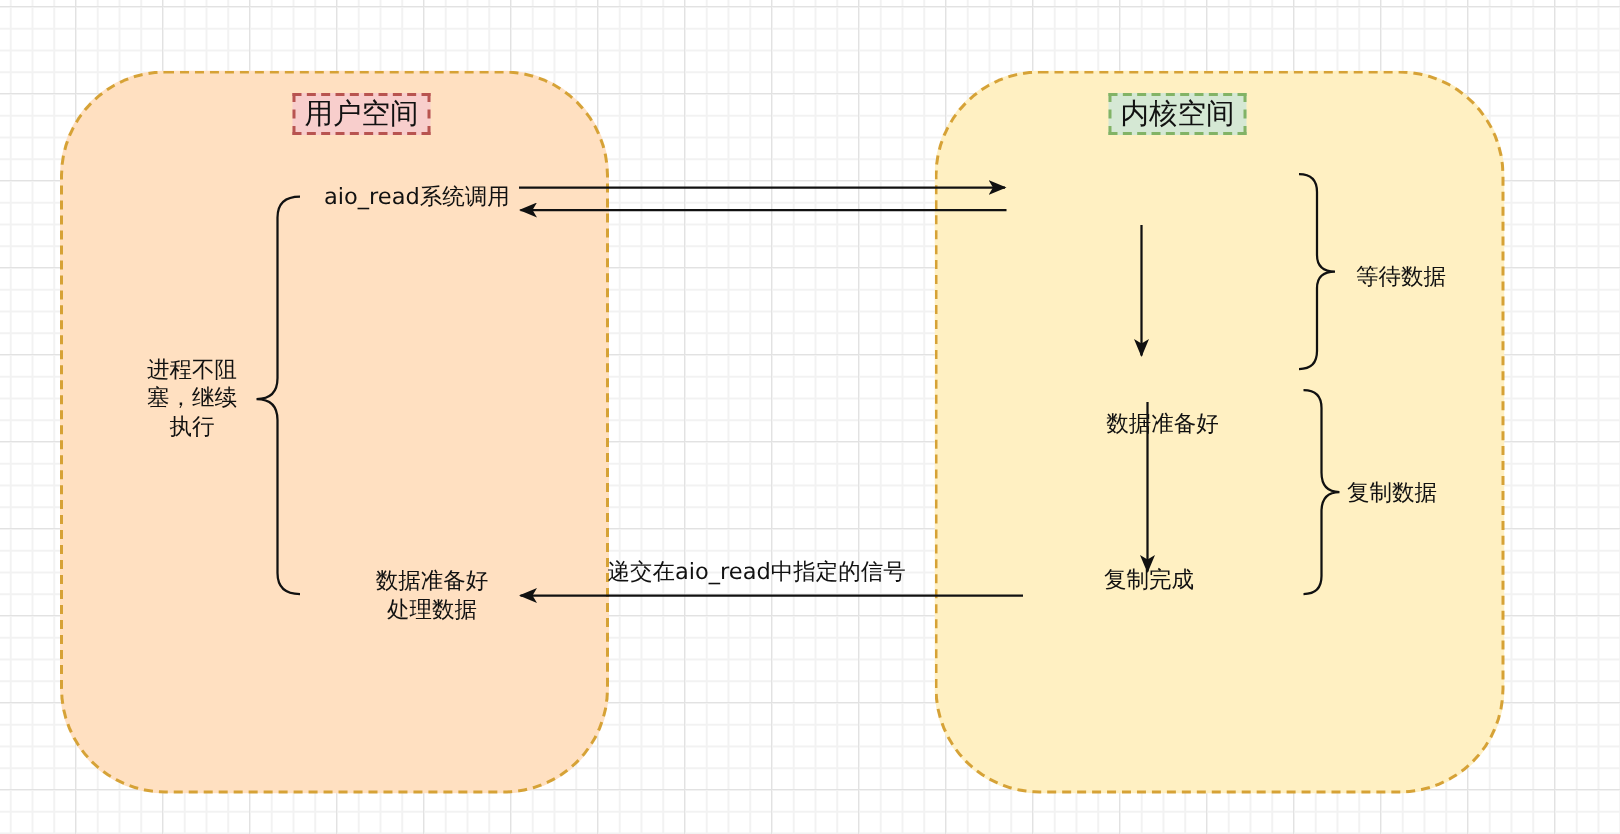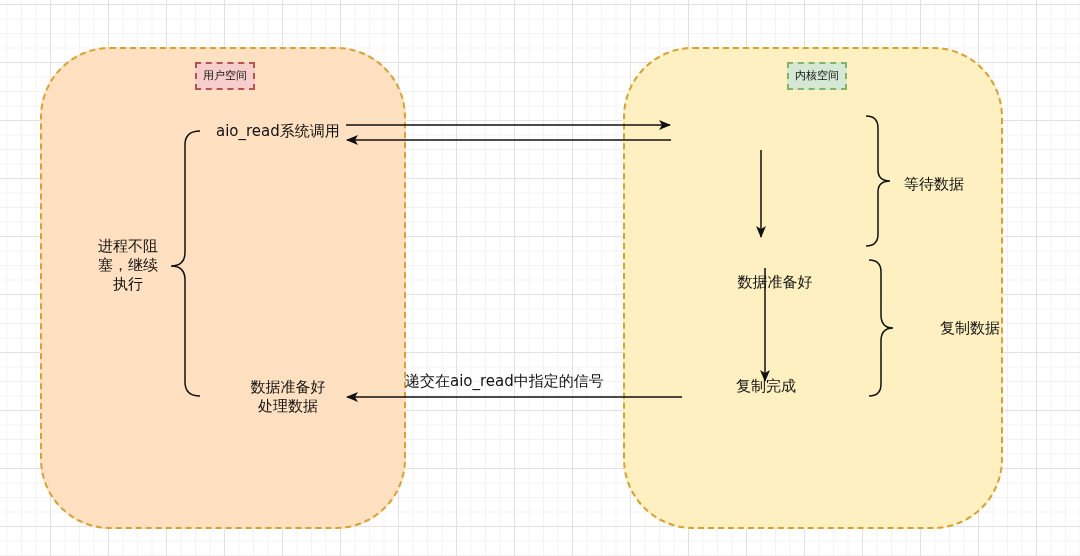--- a/index.html
+++ b/index.html
@@ -16,25 +16,25 @@
     font-family: "DejaVu Sans", sans-serif;
     color: #111;
   }
   .panel {
     position: absolute; box-sizing: border-box;
     border: 2px dashed #d6a236; border-radius: 70px;
   }
   .panel.user { left: 40px; top: 47px; width: 366px; height: 482px; background: #ffe0c1; }
   .panel.kernel { left: 623px; top: 47px; width: 380px; height: 482px; background: #fff0c2; }
   .tag {
-    position: absolute; font-size: 11px; padding: 3px 6px; line-height: 18px;
+    position: absolute; font-size: 19px; padding: 3px 6px; line-height: 18px;
     border: 2px dashed; box-sizing: border-box;
   }
   .tag.user { left: 195px; top: 62px; background: #f8cecc; border-color: #b85450; }
-  .tag.kernel { left: 739px; top: 62px; background: #d5e8d4; border-color: #82b366; margin-left: 48px; }
+  .tag.kernel { left: 739px; top: 62px; background: #d5e8d4; border-color: #82b366; }
   .txt { position: absolute; font-size: 15px; line-height: 19px; text-align: center; white-space: nowrap; }
   svg.overlay { position: absolute; left: 0; top: 0; }
 </style>
 </head>
 <body>
 
 <div class="panel user"></div>
 <div class="panel kernel"></div>
 
 <div class="tag user">用户空间</div>
@@ -82,13 +82,13 @@
 <div class="txt" style="left:696px; top:112px; width:130px;">
 </div>
 
 <div class="txt" style="left:680px; top:235px; width:190px;margin-top:38px;">
   <div>数据准备好</div>
 </div>
 
 <div class="txt" style="left:736px; top:377px;">复制完成</div>
 
 <div class="txt" style="left:904px; top:175px;">等待数据</div>
-<div class="txt" style="left:940px; top:319px;">复制数据</div>
+<div class="txt" style="left:898px; top:319px;">复制数据</div>
 
 </body></html>

